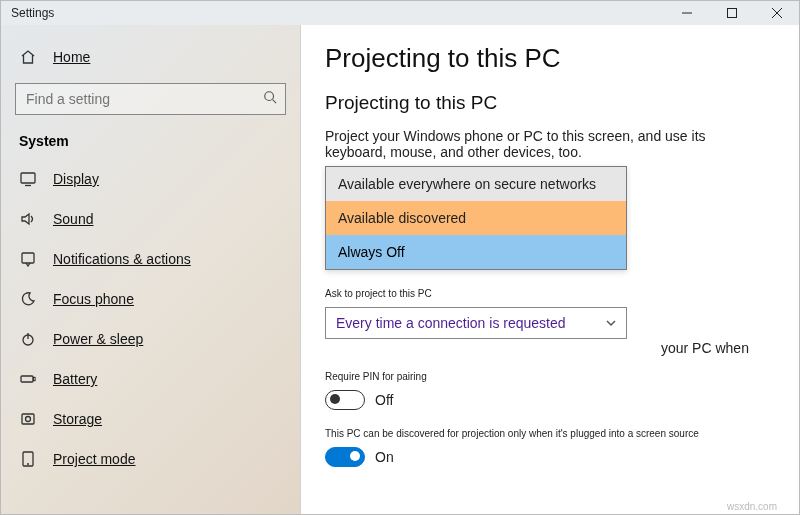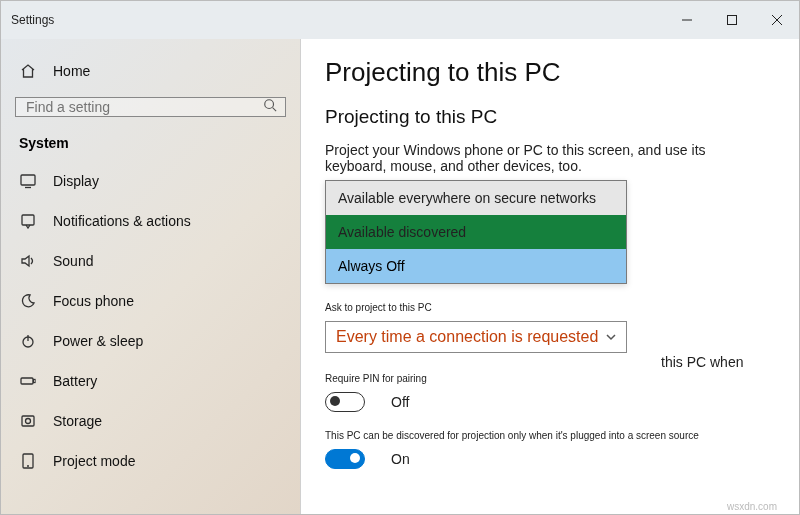--- a/index.html
+++ b/index.html
@@ -1,64 +1,64 @@
 <!DOCTYPE html>
 <html><head>
 <meta charset="utf-8">
 <style>
 * { box-sizing: border-box; font-family: "Segoe UI", Arial, sans-serif; }
 html, body { margin: 0; padding: 0; }
 body { width: 800px; height: 515px; overflow: hidden; background: #fff; }
 
 .window { display: flex; flex-direction: column; width: 800px; height: 515px; border: 1px solid #bbb; }
 
-.titlebar { display: flex; align-items: center; height: 38px; background: #e8ecef; }
+.titlebar { display: flex; align-items: center; height: 24px; background: #e8ecef; }
 .titlebar-title { font-size: 12px; padding-left: 10px; flex: 1; color: #222; }
 .titlebar-btn { width: 45px; height: 30px; display: flex; align-items: center; justify-content: center; }
 .titlebar-btn svg { width: 10px; height: 10px; stroke: #222; stroke-width: 1; fill: none; }
 
 .body { flex: 1; display: flex; overflow: hidden; }
 
 .sidebar { width: 300px; background: linear-gradient(135deg, #e4e8ec 0%, #e8e2d8 55%, #e2d6c8 100%); border-right: 1px solid #d0d0d0; padding-top: 12px; }
-.sidebar-row { display: flex; align-items: center; height: 40px; padding-left: 18px; font-size: 14px; color: #111; }
+.sidebar-row { display: flex; align-items: center; height: 40px; padding-left: 18px; font-size: 14px; color: #111; text-decoration: underline; }
 .sidebar-row .icon { width: 18px; height: 18px; margin-right: 16px; display: flex; align-items: center; justify-content: center; }
 .sidebar-row .icon svg { width: 16px; height: 16px; stroke: #333; stroke-width: 1.3; fill: none; }
 
 .search-wrap { padding: 6px 14px 12px 14px; }
-.search-box { display: flex; align-items: center; height: 20px; border: 1px solid #888; background: rgba(255,255,255,0.35); padding: 0 8px; }
+.search-box { display: flex; align-items: center; height: 32px; border: 1px solid #888; background: rgba(255,255,255,0.35); padding: 0 8px; }
 .search-box input { flex: 1; border: none; background: transparent; outline: none; font-size: 14px; color: #555; }
 .search-box .sicon svg { width: 14px; height: 14px; stroke: #555; stroke-width: 1.3; fill: none; }
 
 .section-head { font-weight: 600; font-size: 14px; padding: 6px 18px 10px 18px; color: #000; }
 
 .content { flex: 1; padding: 18px 28px 0 24px; overflow: hidden; position: relative; }
 .page-title { font-size: 26px; font-weight: 400; margin: 0 0 18px 0; color: #111; }
 .sub-title { font-size: 19px; font-weight: 400; margin: 0 0 14px 0; color: #111; }
 .desc { font-size: 14px; color: #222; margin: 0 0 6px 0; max-width: 420px; }
 
-.dropdown-open { width: 302px; border: 1px solid #7a7a7a; background: #15803d; margin-bottom: 18px; box-shadow: 0 2px 6px rgba(0,0,0,0.15); }
+.dropdown-open { width: 302px; border: 1px solid #7a7a7a; background: #fdba74; margin-bottom: 18px; box-shadow: 0 2px 6px rgba(0,0,0,0.15); }
 .dropdown-item { height: 34px; display: flex; align-items: center; padding: 0 12px; font-size: 14px; color: #222; }
 .dropdown-item.hover { background: #e6e6e6; }
 .dropdown-item.selected { background: #8fc7f0; color: #000; }
 
 .behind-text { position: absolute; left: 336px; top: 174px; font-size: 14px; color: #222; z-index: -1; white-space: nowrap; }
 .content-inner { position: relative; }
 
 .setting-label { font-size: 10px; color: #222; margin: 0 0 8px 0; }
 
-.select { width: 302px; height: 32px; border: 1px solid #888; display: flex; align-items: center; padding: 0 10px; font-size: 16px; color: #c2410c; margin-bottom: 20px; }
+.select { width: 302px; height: 32px; border: 1px solid #888; display: flex; align-items: center; padding: 0 10px; font-size: 14px; color: #4c1d95; margin-bottom: 32px; }
 .select .chev { margin-left: auto; }
 .select .chev svg { width: 10px; height: 10px; stroke: #555; stroke-width: 1.5; fill: none; }
 
 .toggle-row { display: flex; align-items: center; gap: 10px; margin-bottom: 18px; }
 .toggle { width: 40px; height: 20px; border: 1.5px solid #333; border-radius: 10px; position: relative; background: #fff; }
 .toggle .knob { width: 10px; height: 10px; border-radius: 50%; background: #333; position: absolute; top: 3px; left: 4px; }
 .toggle.on { background: #0078d4; border-color: #0078d4; }
 .toggle.on .knob { background: #fff; left: 24px; }
-.toggle-text { font-size: 14px; color: #222; margin-left: 16px; }
+.toggle-text { font-size: 14px; color: #222; }
 
 .watermark { position: absolute; right: 22px; bottom: 2px; font-size: 10px; color: #bbb; }
 </style>
 </head>
 <body>
 
 <div class="window">
 
   <div class="titlebar">
     <div class="titlebar-title">Settings</div>
@@ -112,35 +112,35 @@
               <rect x="1" y="2" width="14" height="10" rx="1"></rect>
               <line x1="5" y1="14.5" x2="11" y2="14.5"></line>
             </svg>
         </span>
         <span>Display</span>
       </div>
 
       <div class="sidebar-row">
         <span class="icon">
           <svg viewBox="0 0 16 16">
+              <path d="M2 6 H5 L9 3 V13 L5 10 H2 Z"></path>
+              <path d="M11 5 Q14 8 11 11"></path>
+            </svg>
+        </span>
+        <span>Sound</span>
+      </div>
+
+      <div class="sidebar-row">
+        <span class="icon">
+          <svg viewBox="0 0 16 16">
               <rect x="2" y="2" width="12" height="10" rx="1"></rect>
               <path d="M6 12 L8 15 L10 12"></path>
             </svg>
         </span>
         <span>Notifications &amp; actions</span>
-      </div>
-
-      <div class="sidebar-row">
-        <span class="icon">
-          <svg viewBox="0 0 16 16">
-              <path d="M2 6 H5 L9 3 V13 L5 10 H2 Z"></path>
-              <path d="M11 5 Q14 8 11 11"></path>
-            </svg>
-        </span>
-        <span>Sound</span>
       </div>
 
       <div class="sidebar-row">
         <span class="icon">
           <svg viewBox="0 0 16 16">
               <path d="M10 2 A6 6 0 1 0 14 10 A5 5 0 0 1 10 2 Z"></path>
             </svg>
         </span>
         <span>Focus phone</span>
       </div>
@@ -185,21 +185,21 @@
         <span>Project mode</span>
       </div>
     </div>
 
     <div class="content">
       <h1 class="page-title">Projecting to this PC</h1>
       <h2 class="sub-title">Projecting to this PC</h2>
       <p class="desc">Project your Windows phone or PC to this screen, and use its keyboard, mouse, and other devices, too.</p>
 
       <div class="content-inner">
-        <span class="behind-text">this PC when</span>
+        <span class="behind-text">your PC when</span>
 
         <div class="dropdown-open">
           <div class="dropdown-item hover">Available everywhere on secure networks</div>
           <div class="dropdown-item">Available discovered</div>
           <div class="dropdown-item selected">Always Off</div>
         </div>
       </div>
 
       <p class="setting-label">Ask to project to this PC</p>
       <div class="select">

